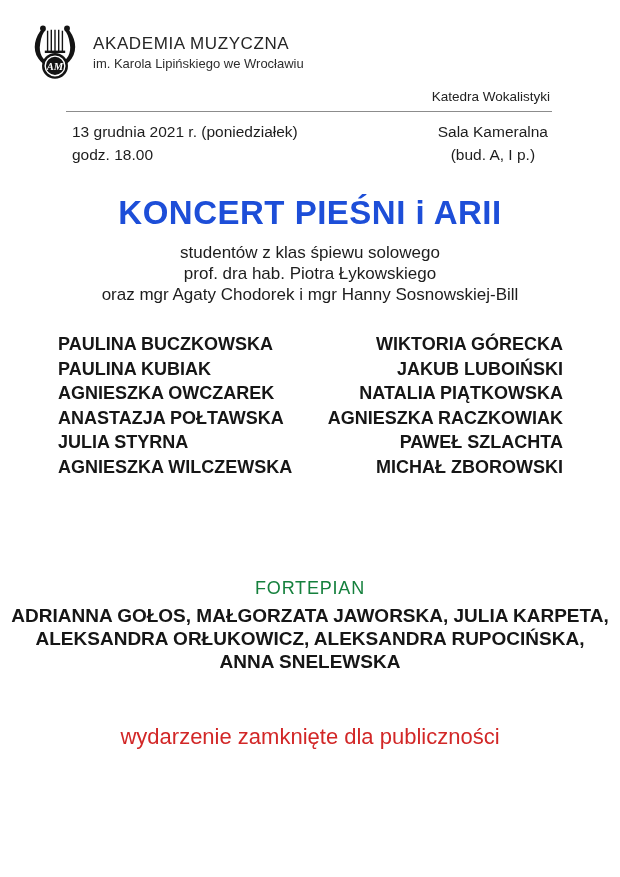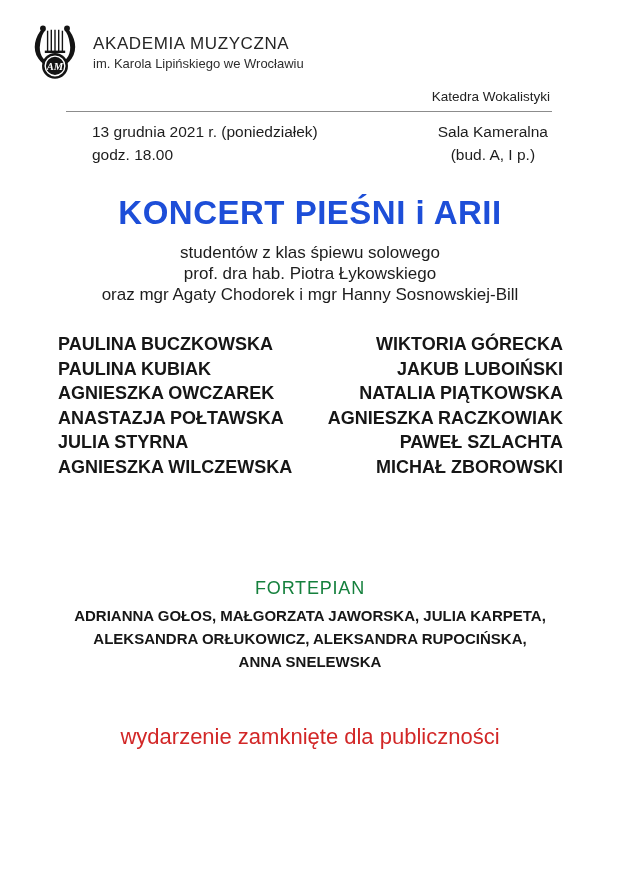--- a/index.html
+++ b/index.html
@@ -40,21 +40,21 @@
     color: #222;
   }
   .rule {
     border: none;
     border-top: 1.5px solid #8c8c8c;
     margin: 7px 68px 0 66px;
   }
   .event-row {
     display: flex;
     justify-content: space-between;
-    margin: 8px 72px 0 92px;
+    margin: 8px 72px 0 72px;
     font-size: 15.5px;
     line-height: 23px;
     color: #1d1d1d;
   }
   .event-right { text-align: center; }
   
   .concert-title {
     margin-top: 28px;
     text-align: center;
     font-size: 33px;
@@ -85,21 +85,21 @@
     margin-top: 99px;
     text-align: center;
   }
   .piano-heading {
     font-size: 18px;
     letter-spacing: 0.8px;
     color: #15803d;
   }
   .piano-lines {
     margin-top: 5px;
-    font-size: 15px;
+    font-size: 19px;
     font-weight: bold;
     line-height: 23px;
     color: #161616;
   }
   
   .program {
     margin-top: 51px;
     text-align: center;
   }
   .program-heading { font-size: 15px; color: #1d1d1d; }

